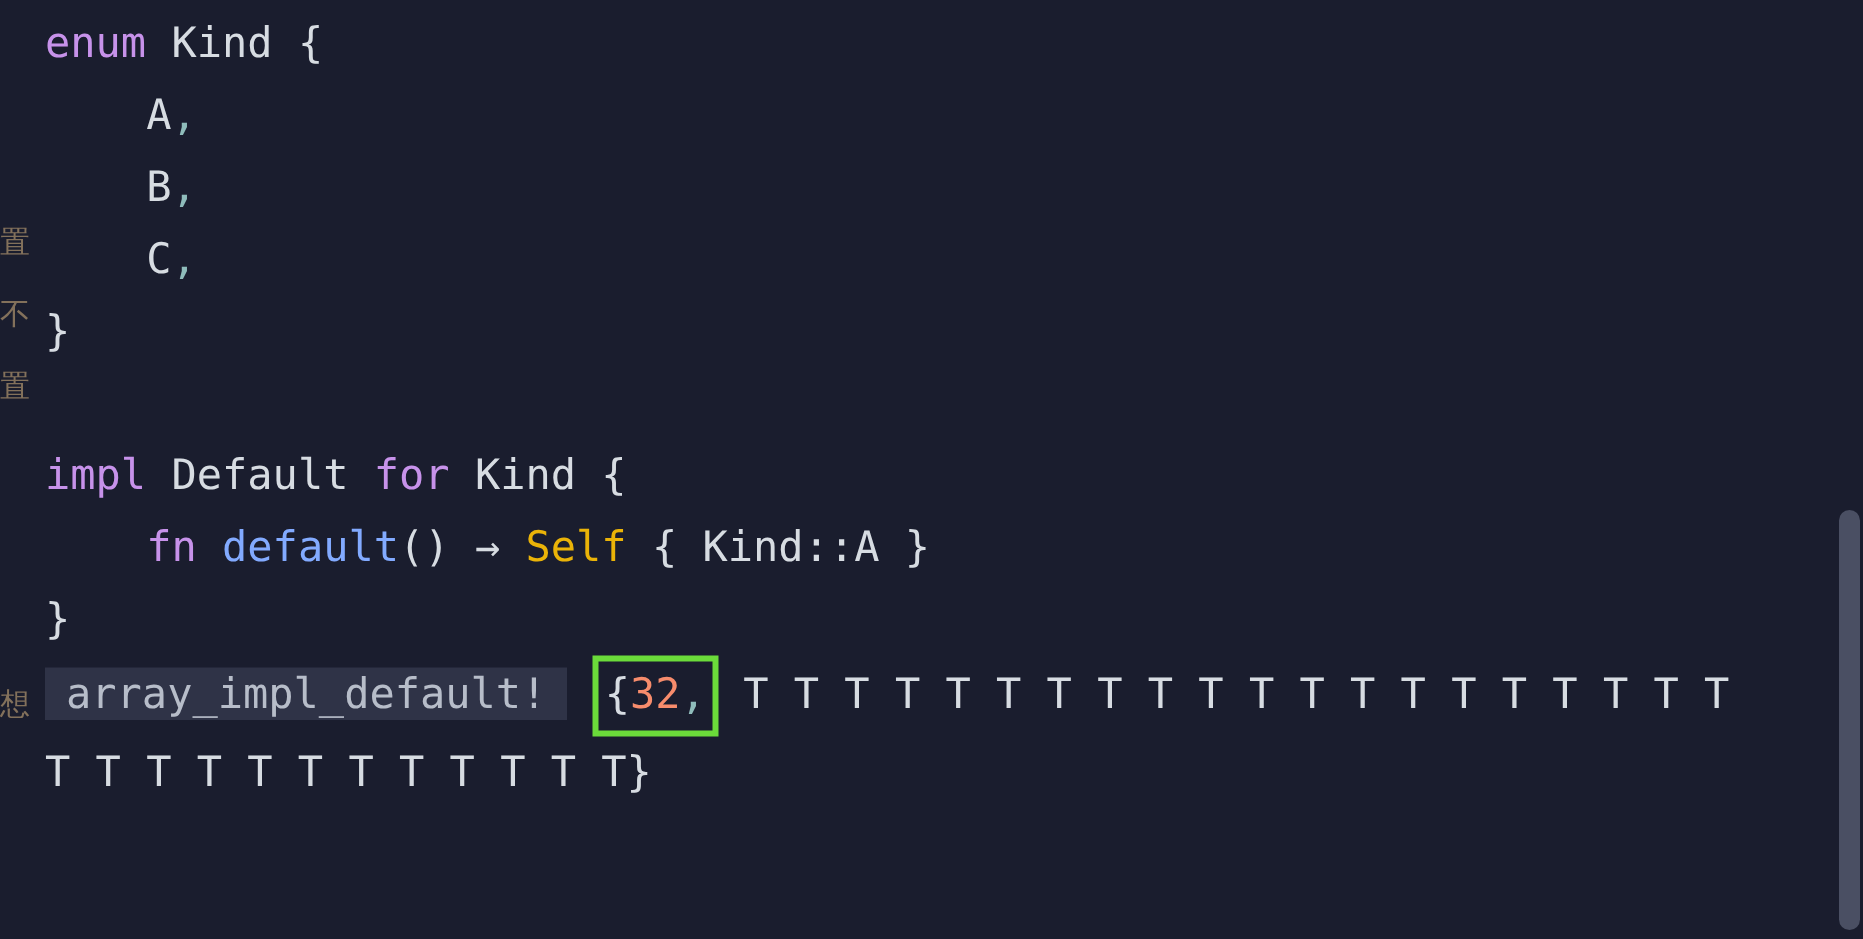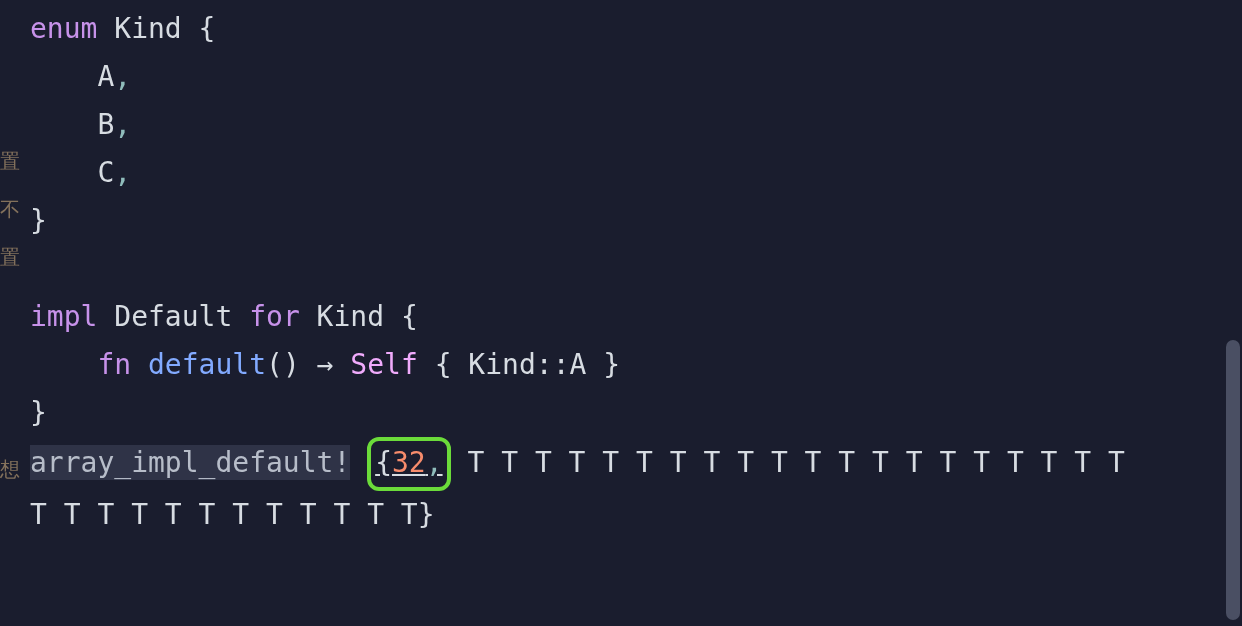--- a/index.html
+++ b/index.html
@@ -34,40 +34,39 @@
     font-size: 20px;
     opacity: 0.6;
   }
   .line { white-space: pre; }
   .kw-purple { color: #c792ea; }
   .type { color: #d7dce2; }
   .punct { color: #d7dce2; }
   .comma { color: #8fbcbb; }
   .ident { color: #d7dce2; }
   .fn-name { color: #82aaff; }
-  .self-kw { color: #f0abfc; }
+  .self-kw { color: #eab308; }
   .number { color: #f78c6c; }
   .brace { color: #d7dce2; }
-  .macro-name { background: #2f3347; color: #b7bdc9; padding: 1px 0; }
+  .macro-name { background: #2f3347; color: #b7bdc9; padding: 1px 14px; }
 
   .codelens {
     color: #7a88a8;
     font-size: 25px;
     margin-top: 22px;
     margin-bottom: 10px;
     line-height: 34px;
   }
 
   .highlight-box {
     border: 4px solid #6bdb3a;
-    border-radius: 12px;
+    border-radius: 0;
     padding: 0 4px 2px 4px;
     display: inline-block;
     line-height: 44px;
-    text-decoration: underline;
   }
 
   .scrollbar {
     position: absolute;
     right: 2px;
     top: 340px;
     width: 14px;
     height: 280px;
     background: #4a4f63;
     border-radius: 7px;

